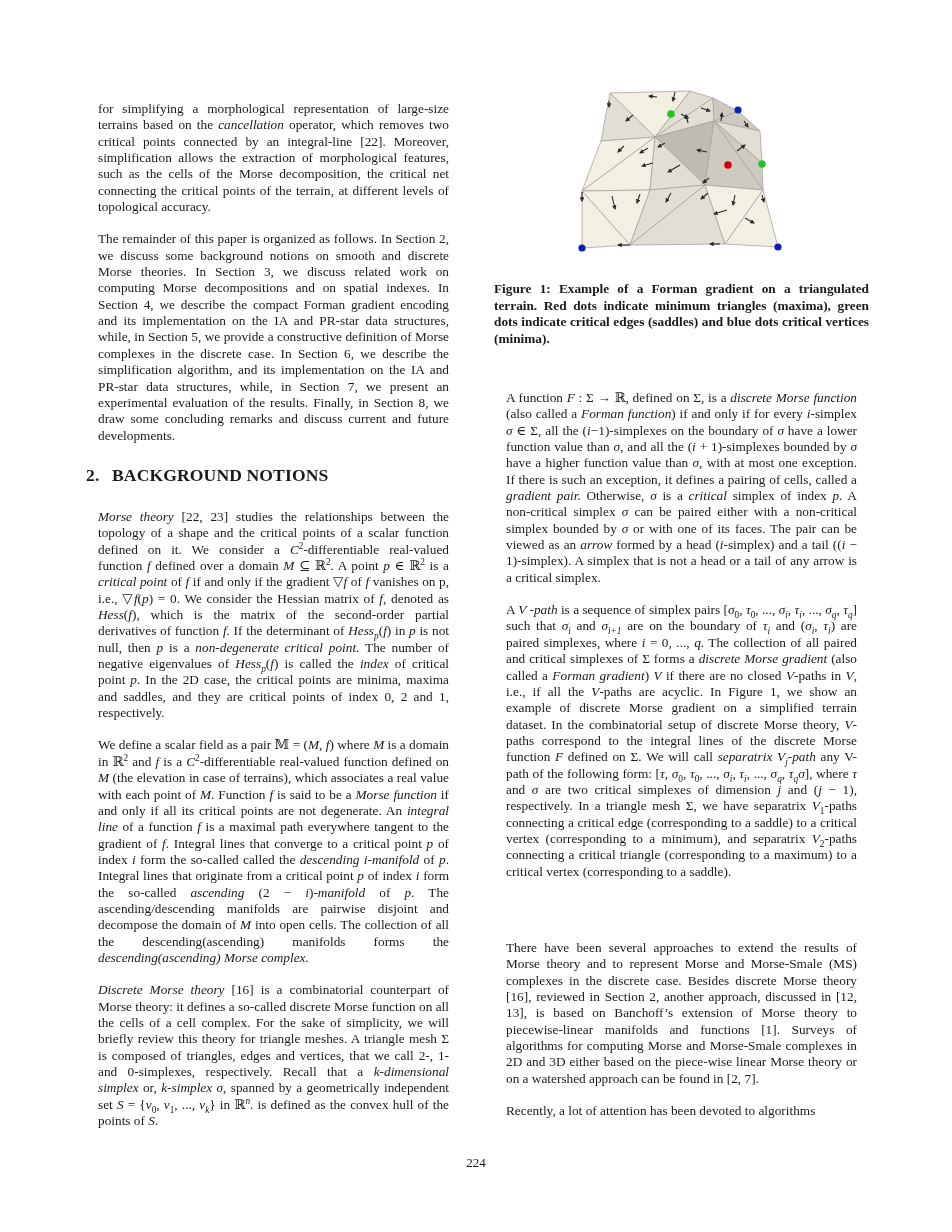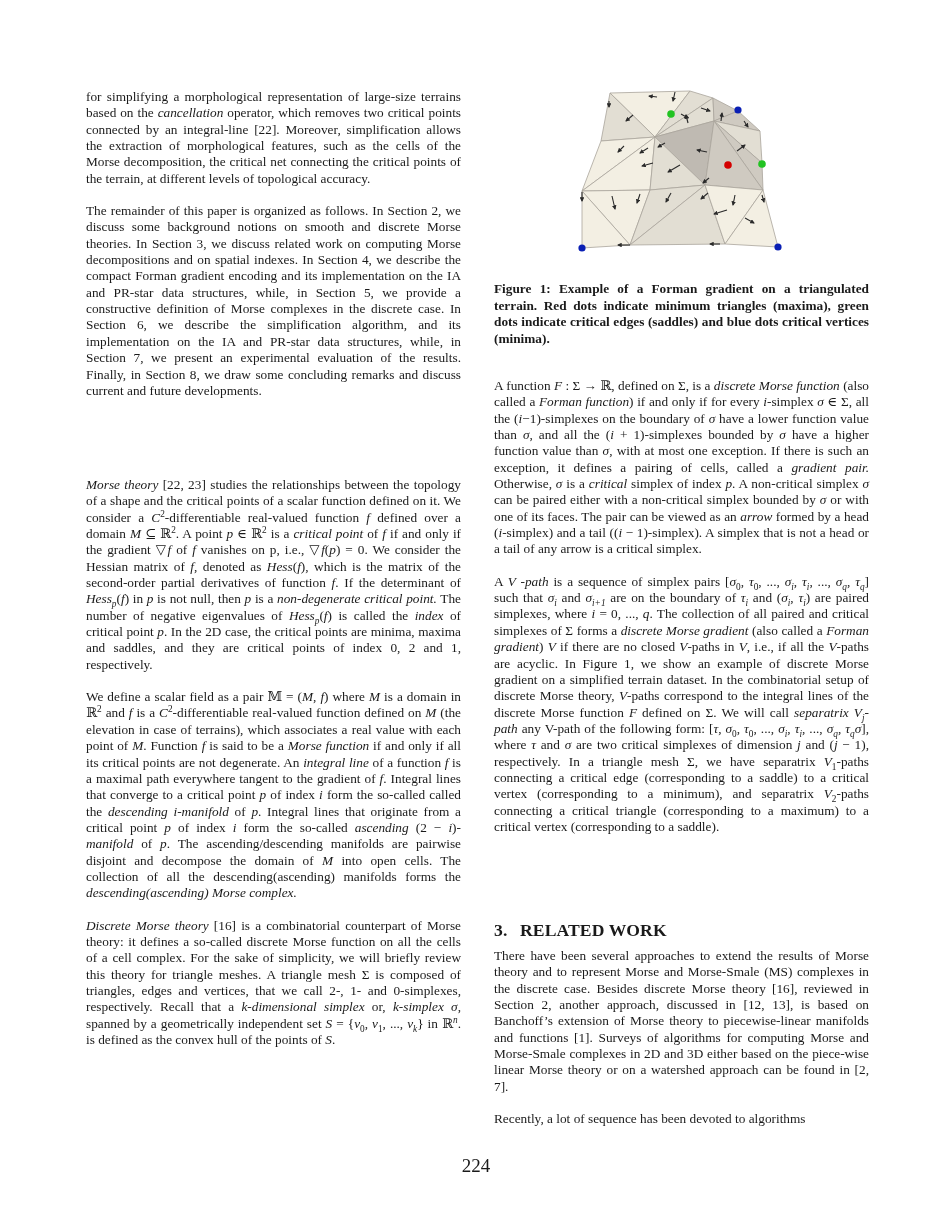--- a/index.html
+++ b/index.html
@@ -2,45 +2,48 @@
 <html><head>
 <meta charset="utf-8">
 <style>
   html, body { margin: 0; padding: 0; background: #ffffff; }
   body { width: 952px; height: 1232px; position: relative; overflow: hidden;
          font-family: "Liberation Serif", "DejaVu Serif", serif; color: #1a1a1a; }
   .col { position: absolute; width: 375px; font-size: 13.3px; line-height: 16.35px;
          text-align: justify; hyphens: auto; }
   .col-left { left: 86px; top: 89px; }
   .col-right { left: 494px; top: 378px; }
-  p { margin: 0; }
+  p { margin: 12px; }
   p + p { margin-top: 16px; }
   em, i { font-style: italic; }
   h2 { font-family: "Liberation Serif", "DejaVu Serif", serif; font-size: 17.6px;
        font-weight: bold; margin: 0; line-height: 20px; letter-spacing: 0.1px; }
   h2 .num { display: inline-block; width: 26px; }
   .section-left { position: absolute; left: 86px; top: 465px; width: 375px; }
   .section-right { position: absolute; left: 494px; top: 920px; width: 375px; }
   .caption { position: absolute; left: 494px; top: 281px; width: 375px;
              font-weight: bold; font-size: 13.3px; line-height: 16.6px;
              text-align: justify; }
   .figure { position: absolute; left: 570px; top: 85px; width: 230px; height: 175px; }
   .page-number { position: absolute; left: 0; width: 952px; top: 1155px; text-align: center;
-                 font-size: 19px; }
+                 font-size: 13px; }
   sup, sub { font-size: 70%; line-height: 0; }
 </style>
 </head>
 <body>
 
 <div class="col col-left">
   <p><span>for simplifying a morphological representation of large-size terrains based on the </span><em>cancellation</em><span> operator, which removes two critical points connected by an integral-line [22]. Moreover, simplification allows the extraction of morphological features, such as the cells of the Morse decomposition, the critical net connecting the critical points of the terrain, at different levels of topological accuracy.</span></p>
   <p style="margin-top:16px"><span>The remainder of this paper is organized as follows. In Section 2, we discuss some background notions on smooth and discrete Morse theories. In Section 3, we discuss related work on computing Morse decompositions and on spatial indexes. In Section 4, we describe the compact Forman gradient encoding and its implementation on the IA and PR-star data structures, while, in Section 5, we provide a constructive definition of Morse complexes in the discrete case. In Section 6, we describe the simplification algorithm, and its implementation on the IA and PR-star data structures, while, in Section 7, we present an experimental evaluation of the results. Finally, in Section 8, we draw some concluding remarks and discuss current and future developments.</span></p>
 </div>
 
 <div class="section-left">
+  <h2>
+    <span class="num">2.</span><span>BACKGROUND NOTIONS</span>
+  </h2>
   <div class="col" style="position:relative; left:0; top:12px; width:375px;">
     <p><em>Morse theory</em><span> [22, 23] studies the relationships between the topology of a shape and the critical points of a scalar function defined on it. We consider a </span><em>C</em><sup>2</sup><span>-differentiable real-valued function </span><em>f</em><span> defined over a domain </span><em>M</em><span> ⊆ ℝ</span><sup>2</sup><span>. A point </span><em>p</em><span> ∈ ℝ</span><sup>2</sup><span> is a </span><em>critical point</em><span> of </span><em>f</em><span> if and only if the gradient ▽</span><em>f</em><span> of </span><em>f</em><span> vanishes on p, i.e., ▽</span><em>f</em><span>(</span><em>p</em><span>) = 0. We consider the Hessian matrix of </span><em>f</em><span>, denoted as </span><em>Hess</em><span>(</span><em>f</em><span>), which is the matrix of the second-order partial derivatives of function </span><em>f</em><span>. If the determinant of </span><em>Hess</em><sub><em>p</em></sub><span>(</span><em>f</em><span>) in </span><em>p</em><span> is not null, then </span><em>p</em><span> is a </span><em>non-degenerate critical point.</em><span> The number of negative eigenvalues of </span><em>Hess</em><sub><em>p</em></sub><span>(</span><em>f</em><span>) is called the </span><em>index</em><span> of critical point </span><em>p</em><span>. In the 2D case, the critical points are minima, maxima and saddles, and they are critical points of index 0, 2 and 1, respectively.</span></p>
     <p style="margin-top:16px"><span>We define a scalar field as a pair 𝕄 = (</span><em>M</em><span>, </span><em>f</em><span>) where </span><em>M</em><span> is a domain in ℝ</span><sup>2</sup><span> and </span><em>f</em><span> is a </span><em>C</em><sup>2</sup><span>-differentiable real-valued function defined on </span><em>M</em><span> (the elevation in case of terrains), which associates a real value with each point of </span><em>M</em><span>. Function </span><em>f</em><span> is said to be a </span><em>Morse function</em><span> if and only if all its critical points are not degenerate. An </span><em>integral line</em><span> of a function </span><em>f</em><span> is a maximal path everywhere tangent to the gradient of </span><em>f</em><span>. Integral lines that converge to a critical point </span><em>p</em><span> of index </span><em>i</em><span> form the so-called called the </span><em>descending i-manifold</em><span> of </span><em>p</em><span>. Integral lines that originate from a critical point </span><em>p</em><span> of index </span><em>i</em><span> form the so-called </span><em>ascending</em><span> (2 − </span><em>i</em><span>)</span><em>-manifold</em><span> of </span><em>p</em><span>. The ascending/descending manifolds are pairwise disjoint and decompose the domain of </span><em>M</em><span> into open cells. The collection of all the descending(ascending) manifolds forms the </span><em>descending(ascending) Morse complex.</em></p>
     <p style="margin-top:16px"><em>Discrete Morse theory</em><span> [16] is a combinatorial counterpart of Morse theory: it defines a so-called discrete Morse function on all the cells of a cell complex. For the sake of simplicity, we will briefly review this theory for triangle meshes. A triangle mesh Σ is composed of triangles, edges and vertices, that we call 2-, 1- and 0-simplexes, respectively. Recall that a </span><em>k-dimensional simplex</em><span> or, </span><em>k-simplex σ</em><span>, spanned by a geometrically independent set </span><em>S</em><span> = {</span><em>v</em><sub>0</sub><span>, </span><em>v</em><sub>1</sub><span>, ..., </span><em>v</em><sub><em>k</em></sub><span>} in ℝ</span><sup><em>n</em></sup><span>. is defined as the convex hull of the points of </span><em>S</em><span>.</span></p>
   </div>
 </div>
 
 <div class="figure">
   <svg id="fig-svg" width="230" height="175" viewBox="570 85 230 175">
     <defs>
@@ -111,22 +114,19 @@
 </div>
 
 <div class="caption">Figure 1: Example of a Forman gradient on a triangulated terrain. Red dots indicate minimum triangles (maxima), green dots indicate critical edges (saddles) and blue dots critical vertices (minima).</div>
 
 <div class="col col-right">
   <p><span>A function </span><em>F</em><span> : Σ → ℝ, defined on Σ, is a </span><em>discrete Morse function</em><span> (also called a </span><em>Forman function</em><span>) if and only if for every </span><em>i</em><span>-simplex </span><em>σ</em><span> ∈ Σ, all the (</span><em>i</em><span>−1)-simplexes on the boundary of </span><em>σ</em><span> have a lower function value than </span><em>σ</em><span>, and all the (</span><em>i</em><span> + 1)-simplexes bounded by </span><em>σ</em><span> have a higher function value than </span><em>σ</em><span>, with at most one exception. If there is such an exception, it defines a pairing of cells, called a </span><em>gradient pair.</em><span> Otherwise, </span><em>σ</em><span> is a </span><em>critical</em><span> simplex of index </span><em>p</em><span>. A non-critical simplex </span><em>σ</em><span> can be paired either with a non-critical simplex bounded by </span><em>σ</em><span> or with one of its faces. The pair can be viewed as an </span><em>arrow</em><span> formed by a head (</span><em>i</em><span>-simplex) and a tail ((</span><em>i</em><span> − 1)-simplex). A simplex that is not a head or a tail of any arrow is a critical simplex.</span></p>
   <p style="margin-top:16px"><span>A </span><em>V -path</em><span> is a sequence of simplex pairs [</span><em>σ</em><sub>0</sub><span>, </span><em>τ</em><sub>0</sub><span>, ..., </span><em>σ</em><sub><em>i</em></sub><span>, </span><em>τ</em><sub><em>i</em></sub><span>, ..., </span><em>σ</em><sub><em>q</em></sub><span>, </span><em>τ</em><sub><em>q</em></sub><span>] such that </span><em>σ</em><sub><em>i</em></sub><span> and </span><em>σ</em><sub><em>i+1</em></sub><span> are on the boundary of </span><em>τ</em><sub><em>i</em></sub><span> and (</span><em>σ</em><sub><em>i</em></sub><span>, </span><em>τ</em><sub><em>i</em></sub><span>) are paired simplexes, where </span><em>i</em><span> = 0, ..., </span><em>q</em><span>. The collection of all paired and critical simplexes of Σ forms a </span><em>discrete Morse gradient</em><span> (also called a </span><em>Forman gradient</em><span>) </span><em>V</em><span> if there are no closed </span><em>V</em><span>-paths in </span><em>V</em><span>, i.e., if all the </span><em>V</em><span>-paths are acyclic. In Figure 1, we show an example of discrete Morse gradient on a simplified terrain dataset. In the combinatorial setup of discrete Morse theory, </span><em>V</em><span>-paths correspond to the integral lines of the discrete Morse function </span><em>F</em><span> defined on Σ. We will call </span><em>separatrix V</em><sub><em>j</em></sub><em>-path</em><span> any V-path of the following form: [</span><em>τ</em><span>, </span><em>σ</em><sub>0</sub><span>, </span><em>τ</em><sub>0</sub><span>, ..., </span><em>σ</em><sub><em>i</em></sub><span>, </span><em>τ</em><sub><em>i</em></sub><span>, ..., </span><em>σ</em><sub><em>q</em></sub><span>, </span><em>τ</em><sub><em>q</em></sub><em>σ</em><span>], where </span><em>τ</em><span> and </span><em>σ</em><span> are two critical simplexes of dimension </span><em>j</em><span> and (</span><em>j</em><span> − 1), respectively. In a triangle mesh Σ, we have separatrix </span><em>V</em><sub>1</sub><span>-paths connecting a critical edge (corresponding to a saddle) to a critical vertex (corresponding to a minimum), and separatrix </span><em>V</em><sub>2</sub><span>-paths connecting a critical triangle (corresponding to a maximum) to a critical vertex (corresponding to a saddle).</span></p>
 </div>
 
 <div class="section-right">
-  <h2>
-    <span class="num">3.</span><span>RELATED WORK</span>
-  </h2>
   <div class="col" style="position:relative; left:0; top:8px; width:375px;">
     <p><span>There have been several approaches to extend the results of Morse theory and to represent Morse and Morse-Smale (MS) complexes in the discrete case. Besides discrete Morse theory [16], reviewed in Section 2, another approach, discussed in [12, 13], is based on Banchoff’s extension of Morse theory to piecewise-linear manifolds and functions [1]. Surveys of algorithms for computing Morse and Morse-Smale complexes in 2D and 3D either based on the piece-wise linear Morse theory or on a watershed approach can be found in [2, 7].</span></p>
-    <p style="margin-top:16px; text-align:left;"><span>Recently, a lot of sequence has been devoted to algorithms</span></p>
+    <p style="margin-top:16px; text-align:left;"><span>Recently, a lot of attention has been devoted to algorithms</span></p>
   </div>
 </div>
 
 <div class="page-number">224</div>
 
 </body></html>

